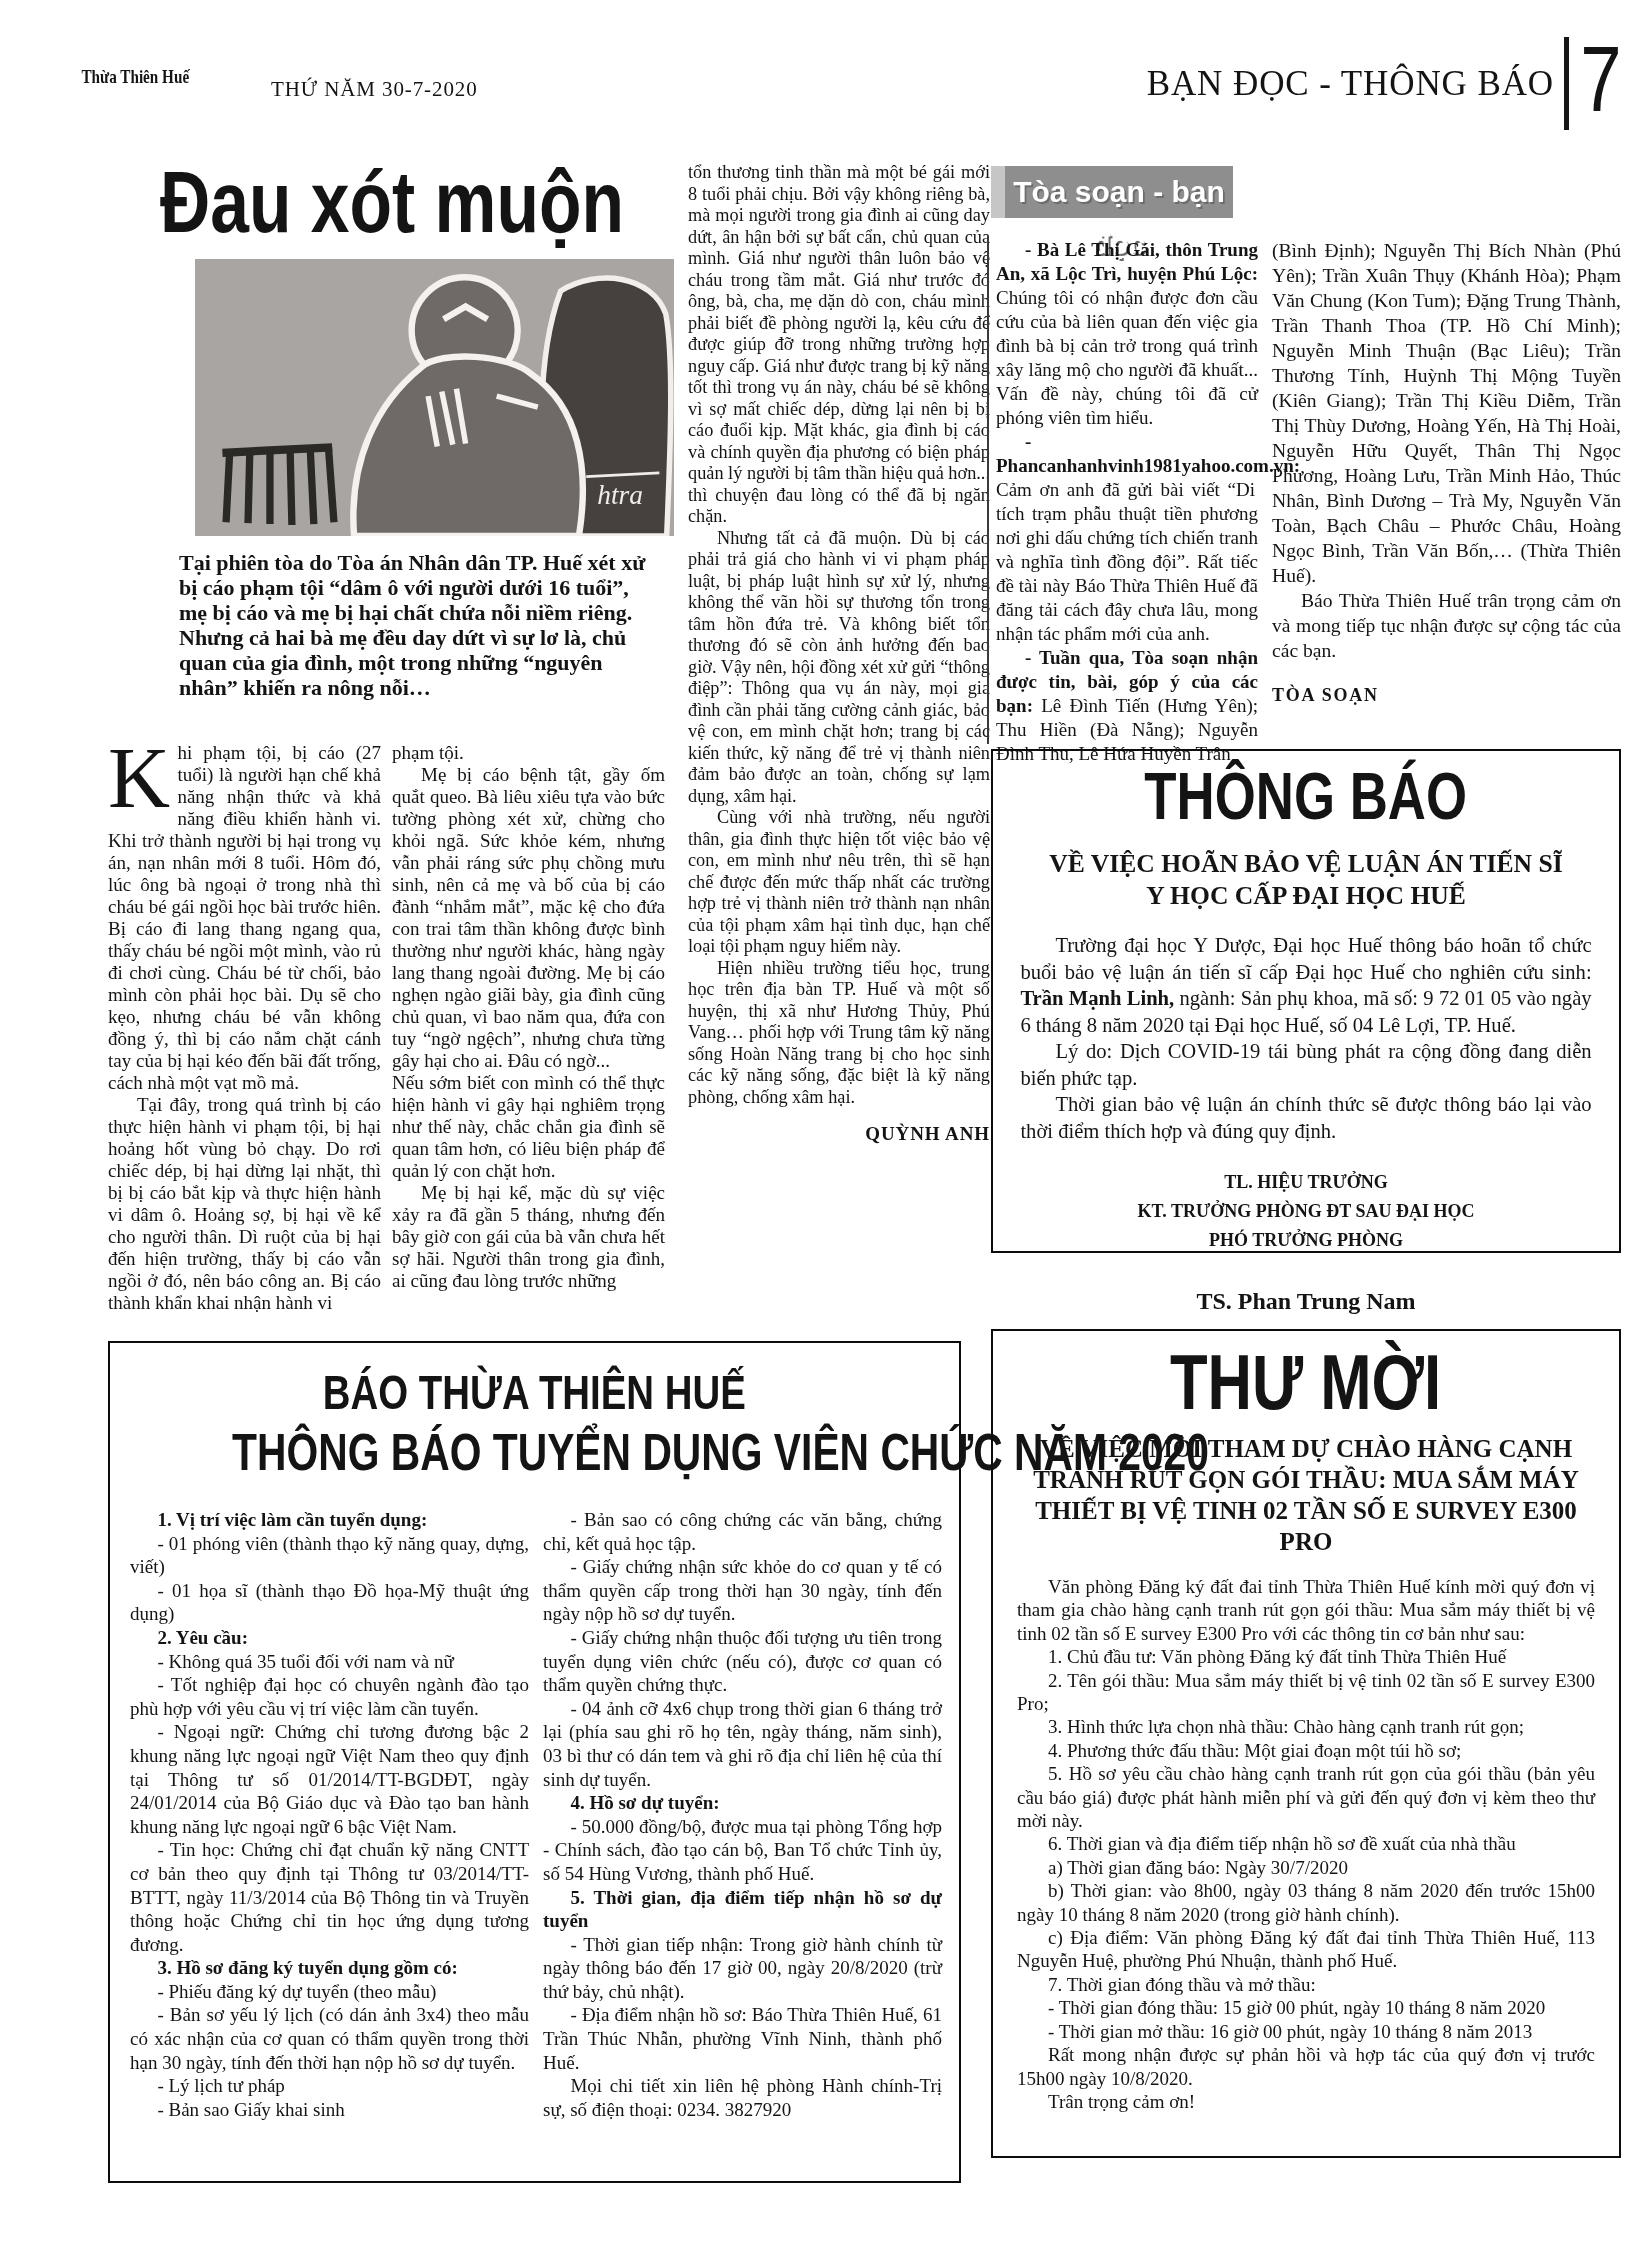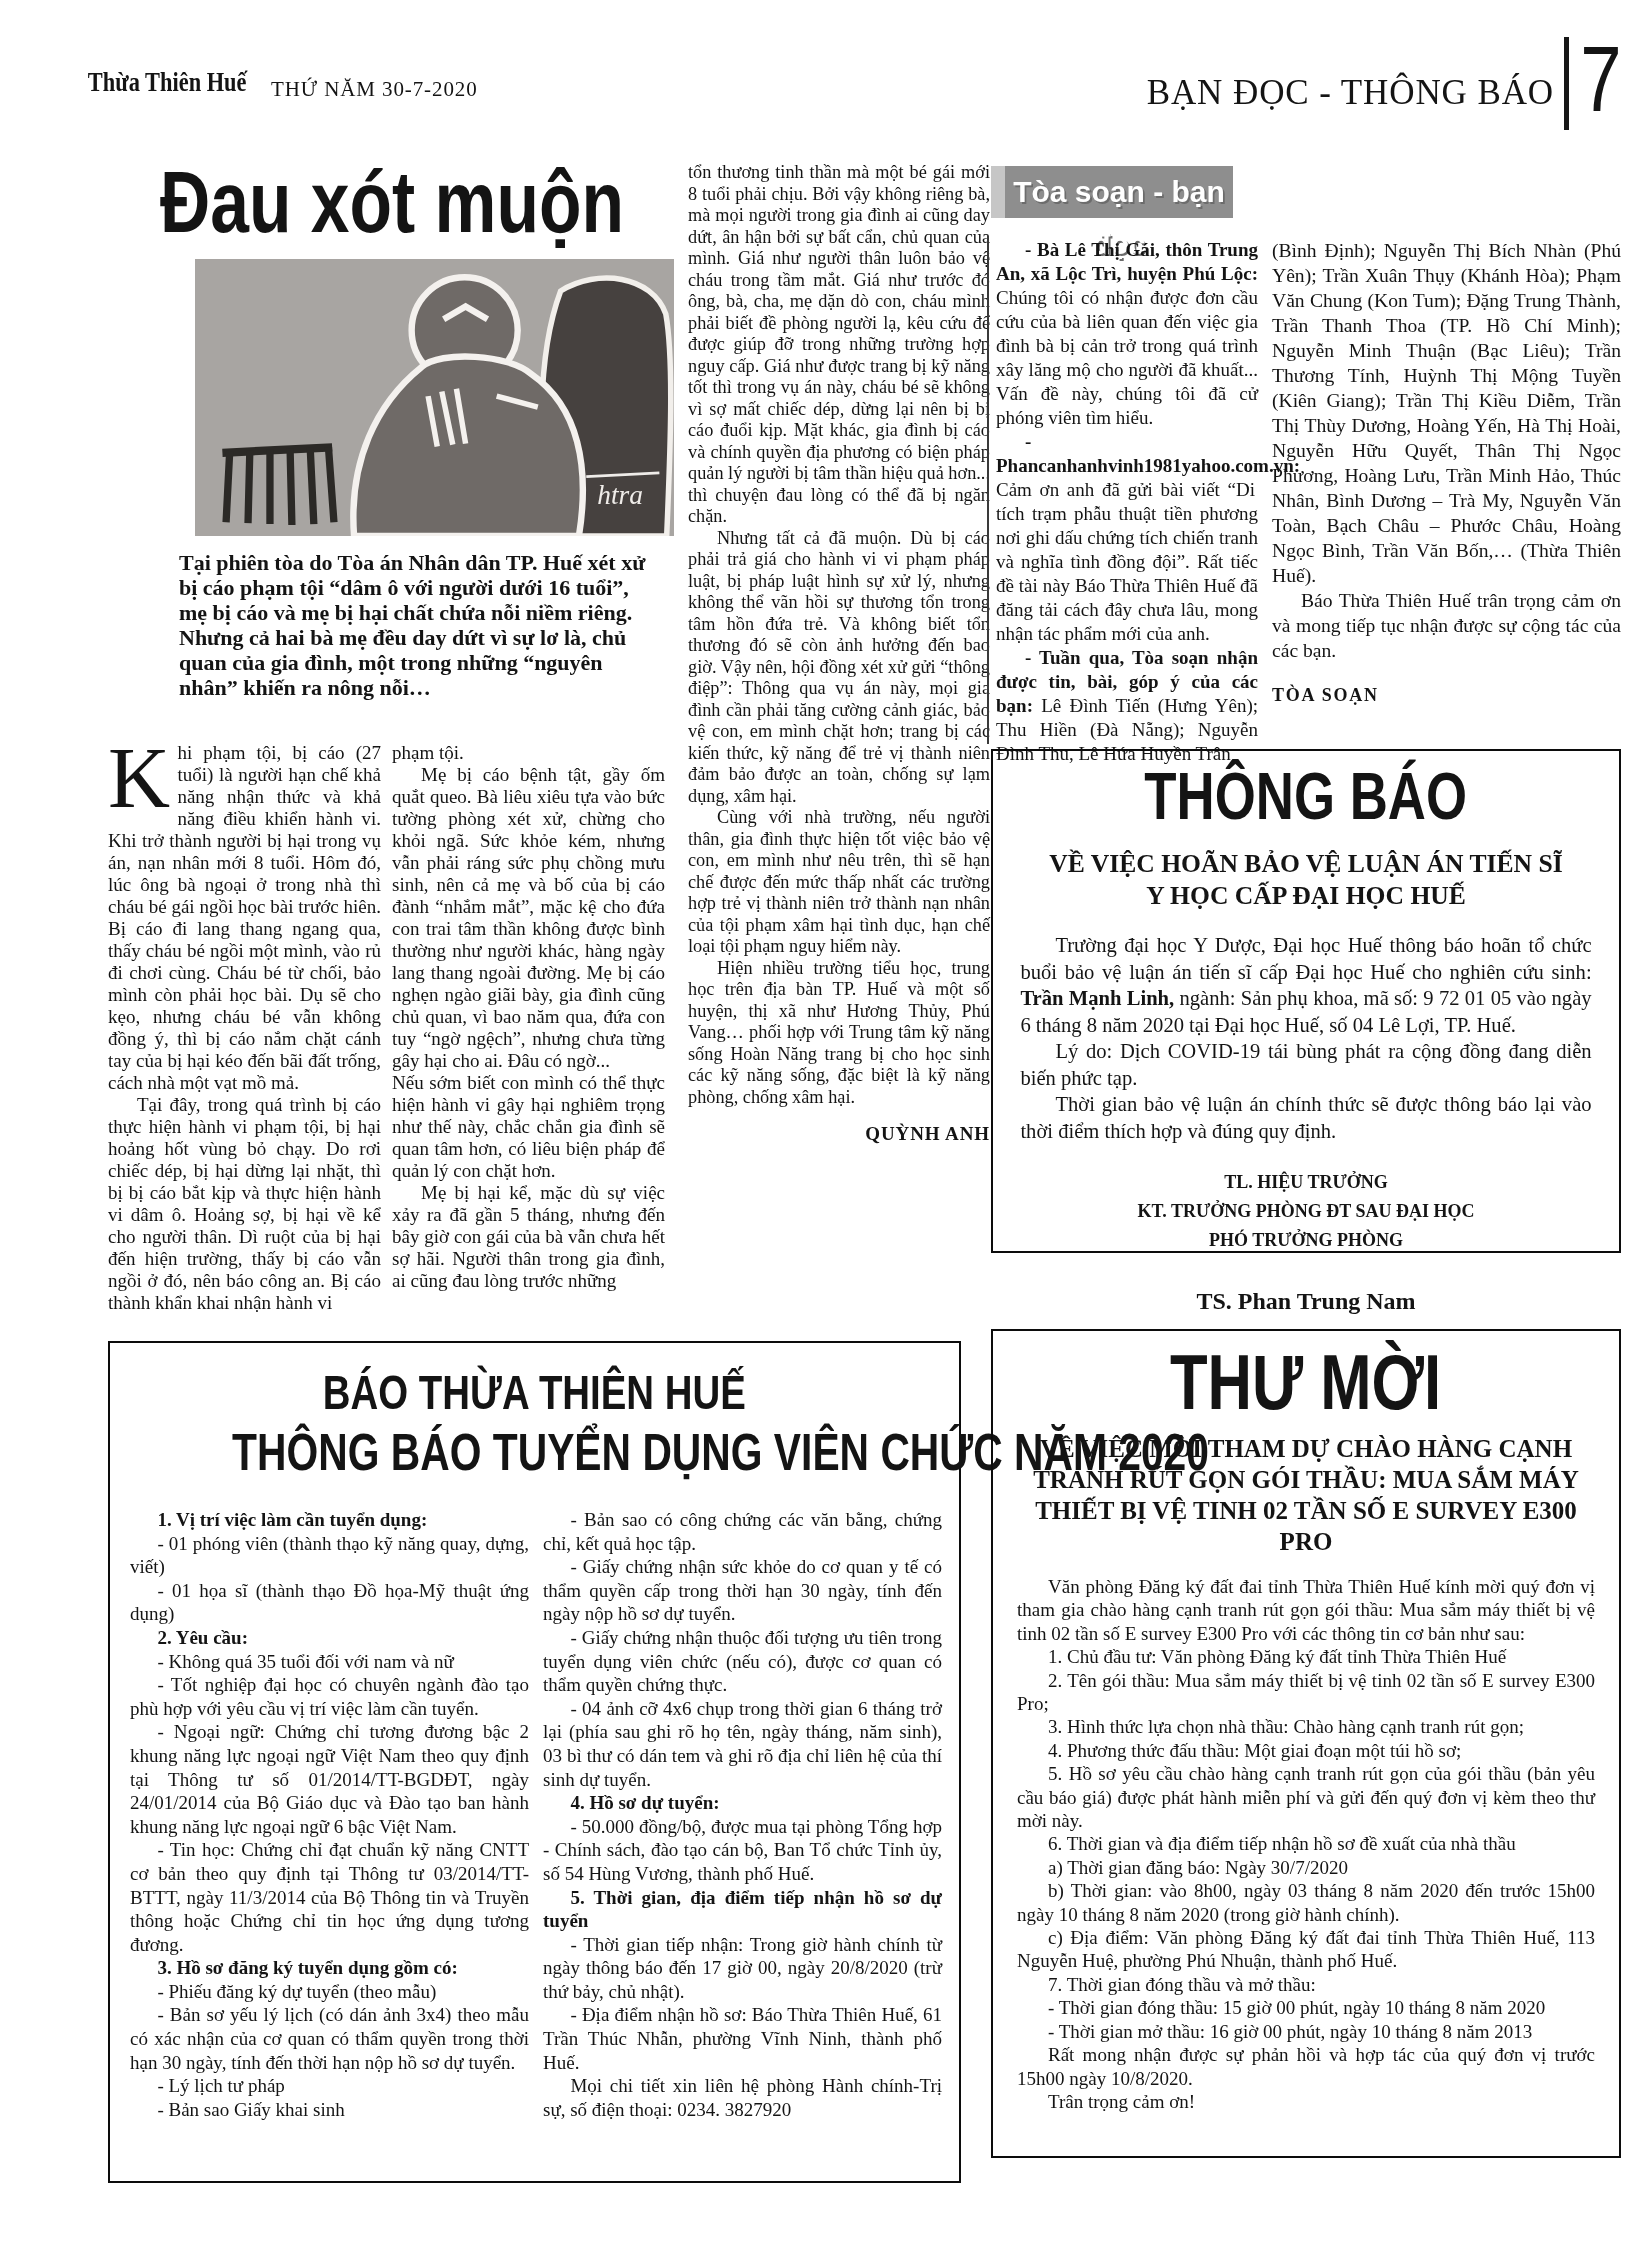--- a/index.html
+++ b/index.html
@@ -8,23 +8,23 @@
   .abs{position:absolute;}
   .cond{display:inline-block;transform:scaleX(.8);transform-origin:center top;white-space:nowrap;}
   .sans{font-family:"Liberation Sans",sans-serif;}
   .jus{text-align:justify;}
   .ind{text-indent:29px;margin:0;}
   .noind{text-indent:0;margin:0;}
   p{margin:0;}
   b{font-weight:bold;}
 
   
-  .masthead{left:68px;top:66px;font-size:28px;font-weight:bold;letter-spacing:0;}
+  .masthead{left:68px;top:66px;font-size:19px;font-weight:bold;letter-spacing:0;}
   .hdate{left:271px;top:77px;font-size:21px;letter-spacing:0.9px;}
-  .hsection{left:1042px;top:73px;width:512px;text-align:right;font-size:35px;letter-spacing:0.9px;}
+  .hsection{left:1042px;top:64px;width:512px;text-align:right;font-size:35px;letter-spacing:0.9px;}
   .pagebar{left:1564px;top:37px;width:4.6px;height:93px;background:#161616;}
   .pagenum{left:1575px;top:25.6px;font-family:"Liberation Sans",sans-serif;font-size:93px;font-weight:400;}
 
   
   .atitle{left:102px;top:152px;width:577px;text-align:center;font-size:87px;font-weight:bold;}
   .alead{left:179px;top:550px;width:470px;font-size:22px;line-height:25px;font-weight:bold;}
   .acol{font-size:19px;line-height:22px;}
   .col1{left:108px;top:742px;width:273px;height:583px;}
   .col2{left:392px;top:742px;width:273px;height:583px;}
   .col3{left:688px;top:162px;width:302px;height:1166px;font-size:18.3px;line-height:21.5px;}

